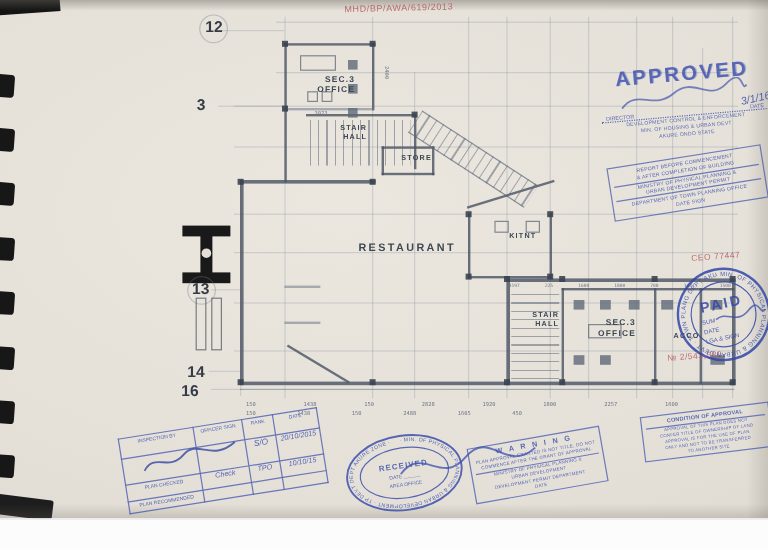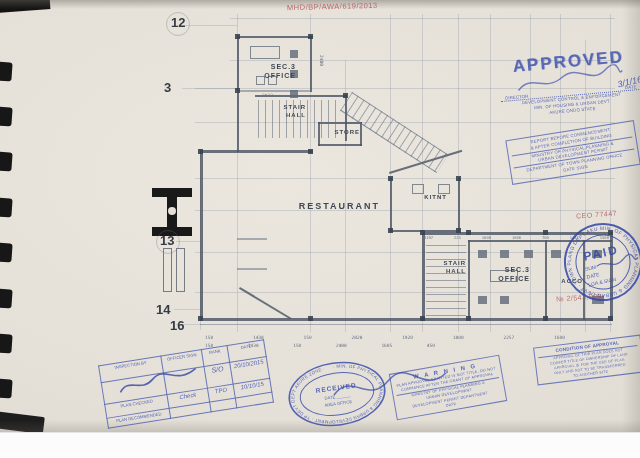--- a/index.html
+++ b/index.html
@@ -175,21 +175,21 @@
     </div>
     <div class="abs colrect" style="left:163px;top:248px;width:7px;height:42px"></div>
     <div class="abs colrect" style="left:176px;top:248px;width:7px;height:42px"></div>
 
     <div class="abs bubble" style="left:166px;top:12px;width:22px;height:22px"></div>
     <div class="abs grid-num" style="left:171px;top:15px">12</div>
     <div class="abs grid-num" style="left:164px;top:80px">3</div>
     <div class="abs bubble" style="left:156px;top:230px;width:22px;height:22px"></div>
     <div class="abs grid-num" style="left:160px;top:233px">13</div>
     <div class="abs grid-num" style="left:156px;top:302px">14</div>
-    <div class="abs grid-num" style="left:170px;top:318px">16</div>
+    <div class="abs grid-num" style="left:151px;top:318px">16</div>
 
     <div class="abs room-label" style="left:248px;top:63px;width:48px">
       <div>SEC.3</div>
       <div>OFFICE</div>
     </div>
     <div class="abs room-label" style="left:262px;top:104px;width:44px;font-size:6px">
       <div>STAIR</div>
       <div>HALL</div>
     </div>
     <div class="abs room-label" style="left:322px;top:129px;width:38px;font-size:6px">STORE</div>

